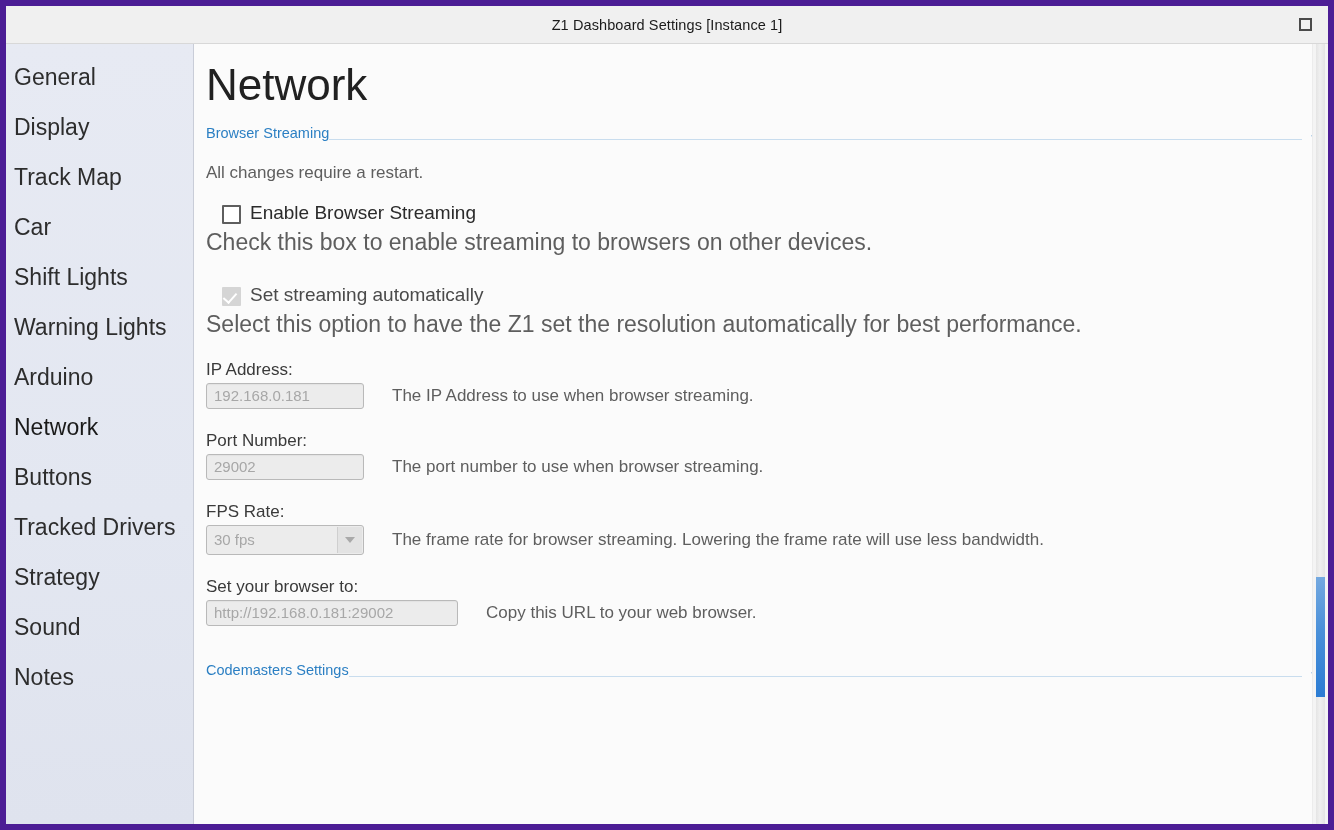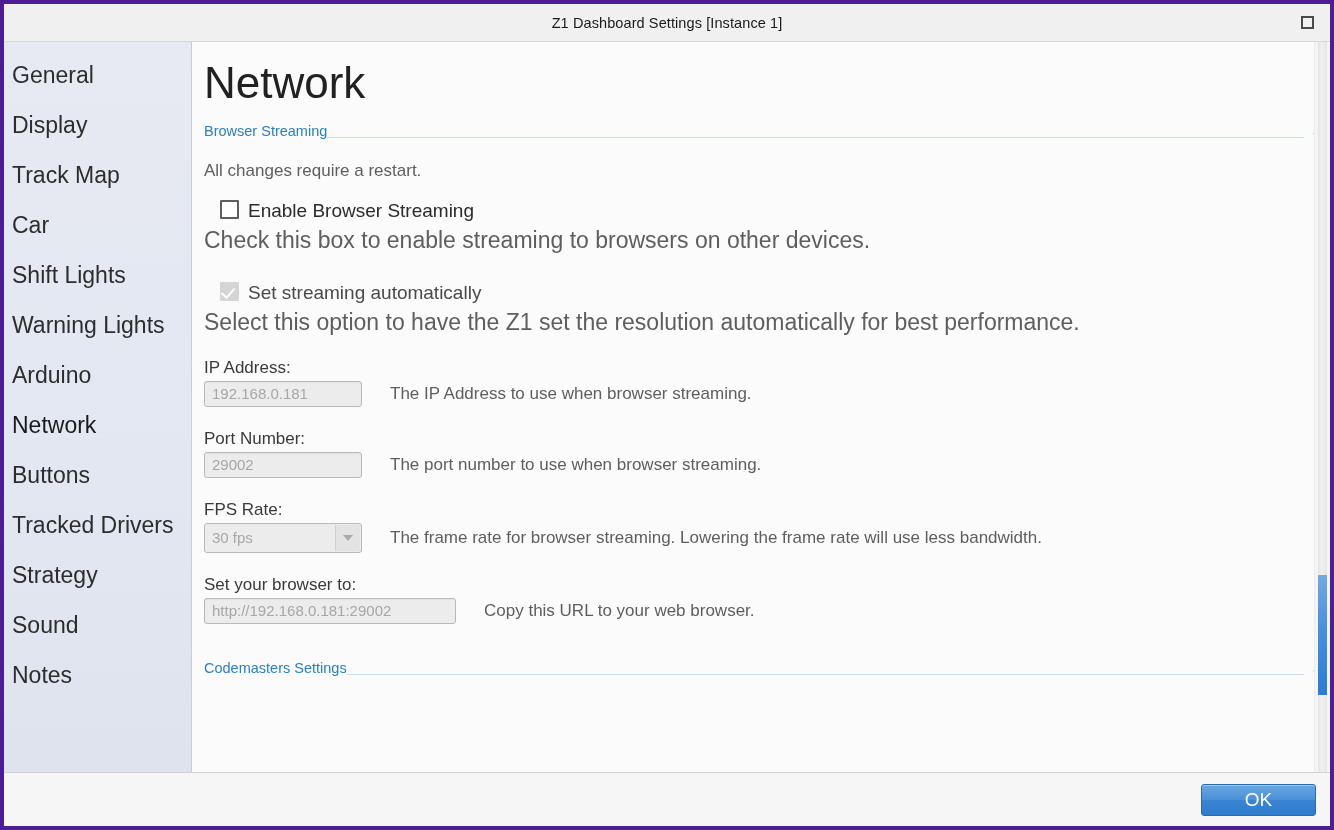--- a/index.html
+++ b/index.html
@@ -13,21 +13,21 @@
     overflow: hidden;
     font-family: "Liberation Sans", sans-serif;
     -webkit-font-smoothing: antialiased;
   }
 
   .window {
     position: relative;
     width: 1334px;
     height: 830px;
     box-sizing: border-box;
-    border: 4px solid #4c1d95;
+    border: 6px solid #4c1d95;
     background: #f6f6f6;
     display: flex;
     flex-direction: column;
   }
 
   
   .titlebar {
     position: relative;
     height: 37px;
     flex: 0 0 37px;
@@ -192,21 +192,21 @@
   .desc {
     font-size: 23px;
     color: #5e5e5e;
     margin-top: 5px;
     font-family: "Liberation Sans", sans-serif;
   }
 
   
   .check-row {
     display: flex;
-    align-items: flex-start;
+    align-items: flex-end;
     margin-top: 19px;
     padding-left: 16px;
   }
   .check-row.spaced { margin-top: 28px; }
 
   .checkbox {
     width: 19px;
     height: 19px;
     box-sizing: border-box;
     border: 2px solid #5e5e5e;
@@ -506,17 +506,14 @@
       </div>
 
       <div class="vscroll">
         <div class="vscroll-track"></div>
         <div class="vscroll-thumb"></div>
       </div>
 
     </div>
   </div>
 
-  <div class="footer">
-    <div class="ok-button">OK</div>
-  </div>
 
 </div>
 
 </body></html>

